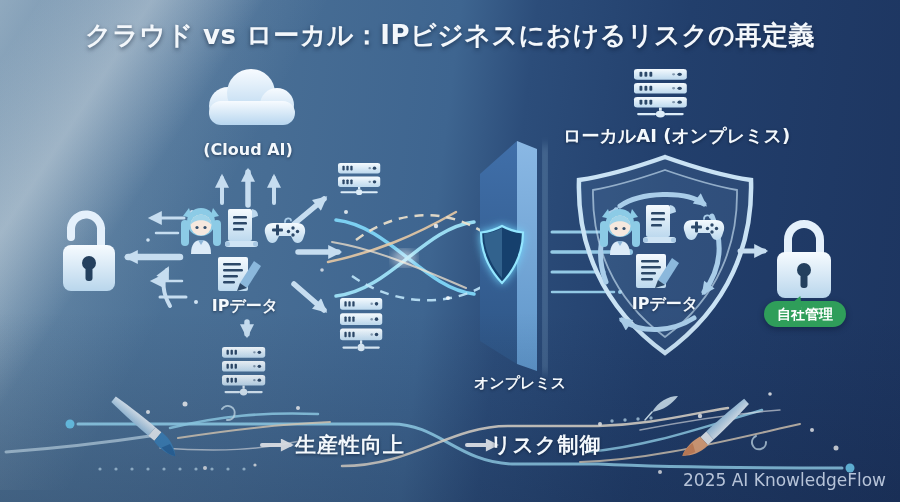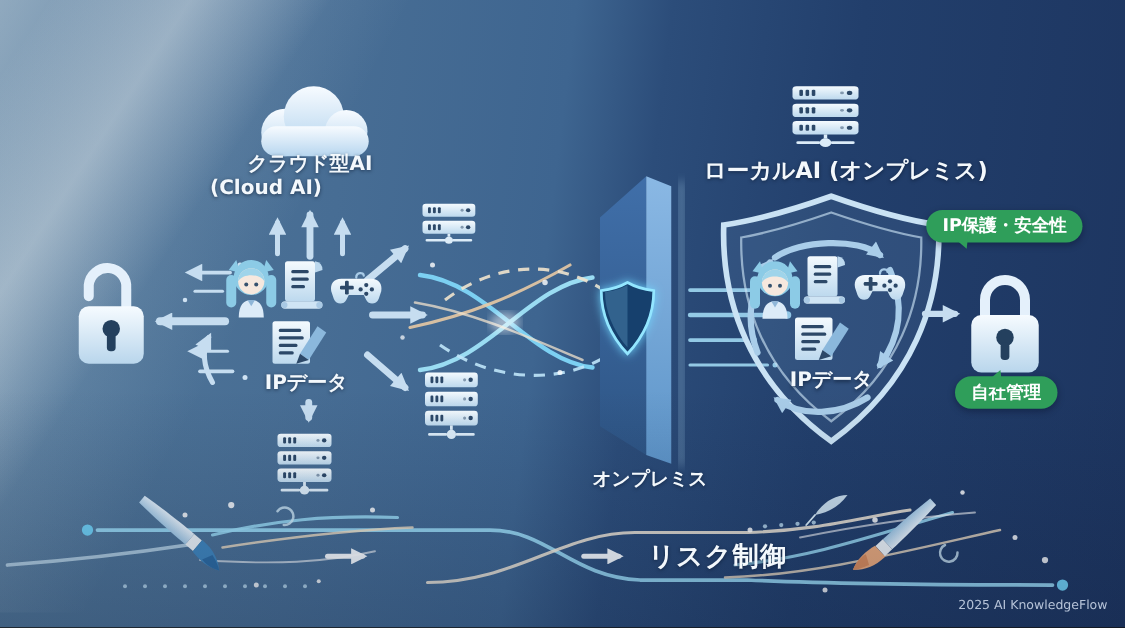--- a/index.html
+++ b/index.html
@@ -21,28 +21,28 @@
     background:linear-gradient(180deg,rgba(10,22,46,0) 62%,rgba(12,24,50,.22) 100%);}
   svg.art{position:absolute;inset:0;}
   .title{
     position:absolute;top:18px;left:0;right:0;text-align:center;
     font-size:26px;font-weight:bold;color:#f3f7fb;letter-spacing:.5px;
     text-shadow:0 2px 4px rgba(8,20,42,.55);
   }
   .lbl{position:absolute;color:#f3f8fc;font-weight:bold;white-space:nowrap;
     text-shadow:0 1px 3px rgba(8,20,40,.6);}
   .lbl-cloud-jp{left:168px;top:121px;width:160px;text-align:center;font-size:16px;}
-  .lbl-cloud-en{left:168px;top:140px;width:160px;font-size:16px;}
+  .lbl-cloud-en{left:168px;top:140px;width:160px;text-align:center;font-size:16px;}
   .lbl-ip-left{left:175px;top:296px;width:140px;text-align:center;font-size:16px;}
   .lbl-local{left:563px;top:124px;width:204px;text-align:center;font-size:18px;}
   .lbl-ip-right{left:595px;top:294px;width:140px;text-align:center;font-size:16px;}
   .lbl-boundary{left:450px;top:374px;width:140px;text-align:center;font-size:15px;}
   .lbl-flow1{left:280px;top:431px;width:140px;text-align:center;font-size:21px;letter-spacing:1px;}
-  .lbl-flow2{left:490px;top:431px;width:140px;text-align:right;font-size:21px;letter-spacing:1px;}
-  .credit{position:absolute;right:14px;bottom:12px;color:#b6c3d8;font-size:10px;font-weight:500;margin-top:47px;}
+  .lbl-flow2{left:490px;top:431px;width:140px;text-align:left;font-size:21px;letter-spacing:1px;}
+  .credit{position:absolute;right:14px;bottom:12px;color:#b6c3d8;font-size:17px;font-weight:500;margin-top:47px;}
   .badge{position:absolute;color:#fff;font-weight:bold;font-size:14px;line-height:1;
     padding:6px 13px;border-radius:15px;white-space:nowrap;
     box-shadow:0 2px 6px rgba(0,5,25,.35);}
   .badge::after{content:'';position:absolute;width:0;height:0;border:9px solid transparent;}
   .badge.red{background:#c23b2e;}
   .badge.green{background:#2f9e5a;}
   .badge-risk-top{left:40px;top:164px;}
   .badge-risk-top::after{bottom:-14px;right:24px;border-top:14px solid #c23b2e;transform:skewX(-28deg);}
   .badge-risk-bottom{left:26px;top:302px;}
   .badge-risk-bottom::after{top:-14px;right:28px;border-bottom:14px solid #c23b2e;transform:skewX(28deg);}
@@ -336,28 +336,28 @@
           <circle cx="836" cy="448" r="2.5"></circle>
       </g>
     </g>
 
     <use href="#brushL" transform="translate(112,398) rotate(40)"></use>
     <use href="#brushR" transform="translate(748,400) rotate(137)"></use>
   </svg>
 
   <div class="shade"></div>
 
-
-  <div class="lbl lbl-cloud-jp">クラウド型AI</div>
+  <div class="title">クラウド vs ローカル：IPビジネスにおけるリスクの再定義</div>
+
   <div class="lbl lbl-cloud-en">(Cloud AI)</div>
   <div class="lbl lbl-ip-left">IPデータ</div>
 
   <div class="lbl lbl-boundary">オンプレミス</div>
 
   <div class="lbl lbl-local">ローカルAI (オンプレミス)</div>
-  <div class="badge green badge-safe-top">IP保護・安全性</div>
   <div class="badge green badge-manage">自社管理</div>
   <div class="lbl lbl-ip-right">IPデータ</div>
 
+  <div class="lbl lbl-flow1">生産性向上</div>
   <div class="lbl lbl-flow2">リスク制御</div>
 
   <div class="credit">2025 AI KnowledgeFlow</div>
 </div>
 
 </body></html>

